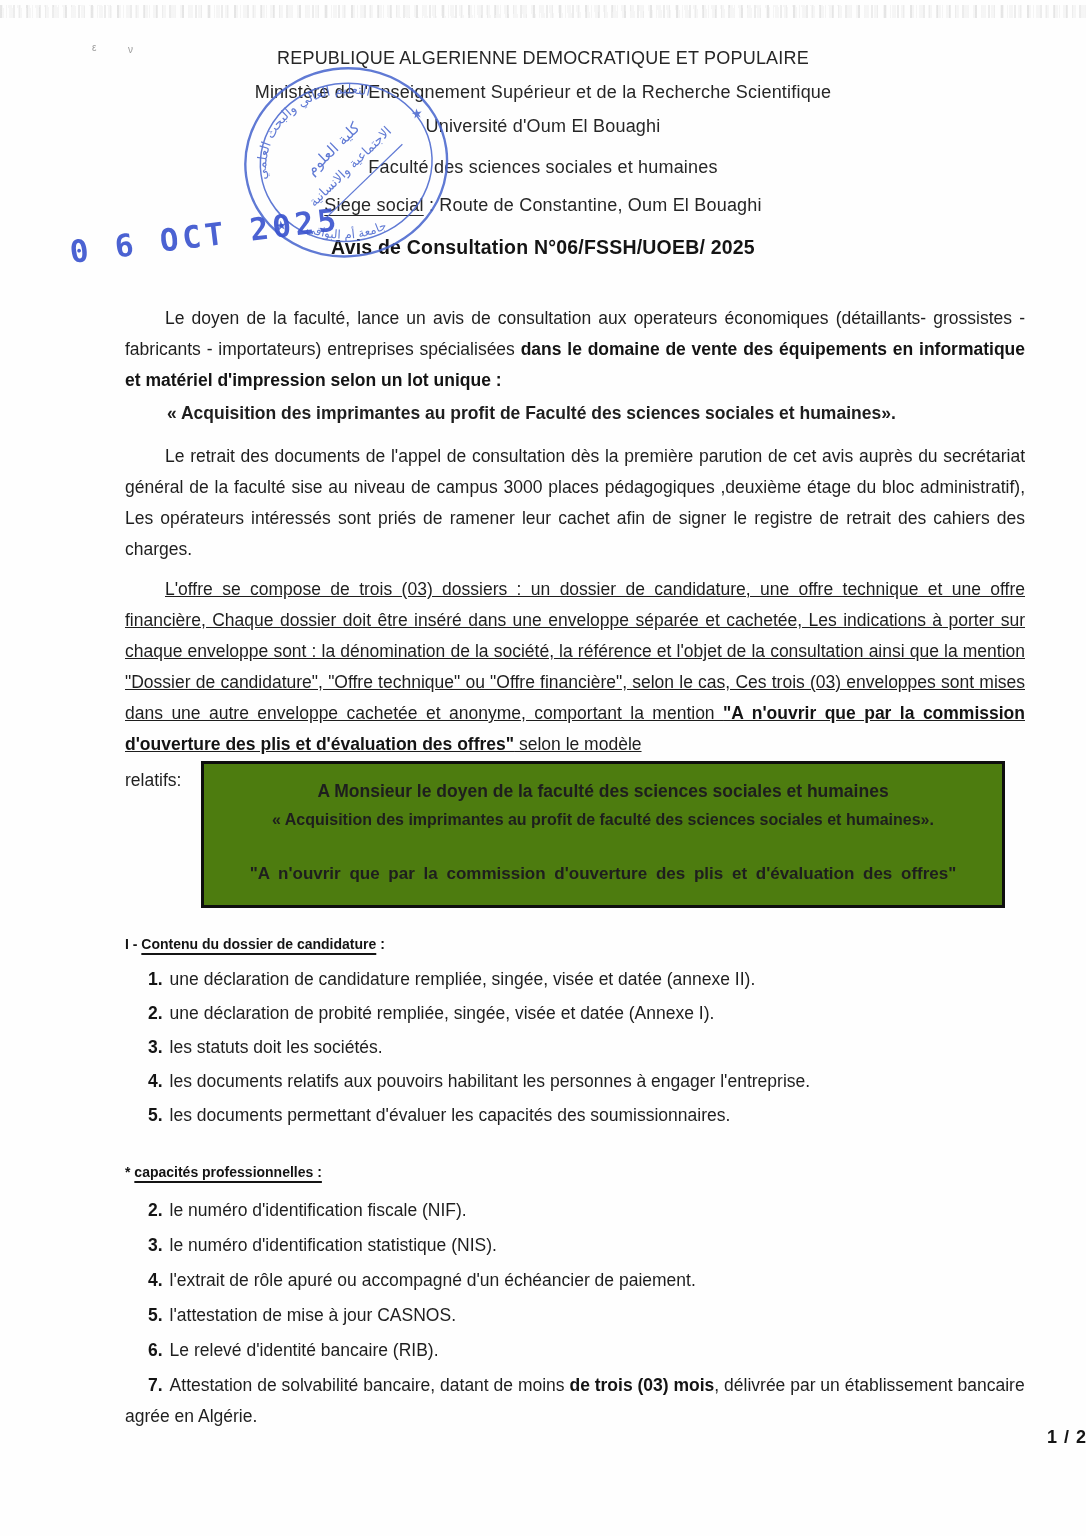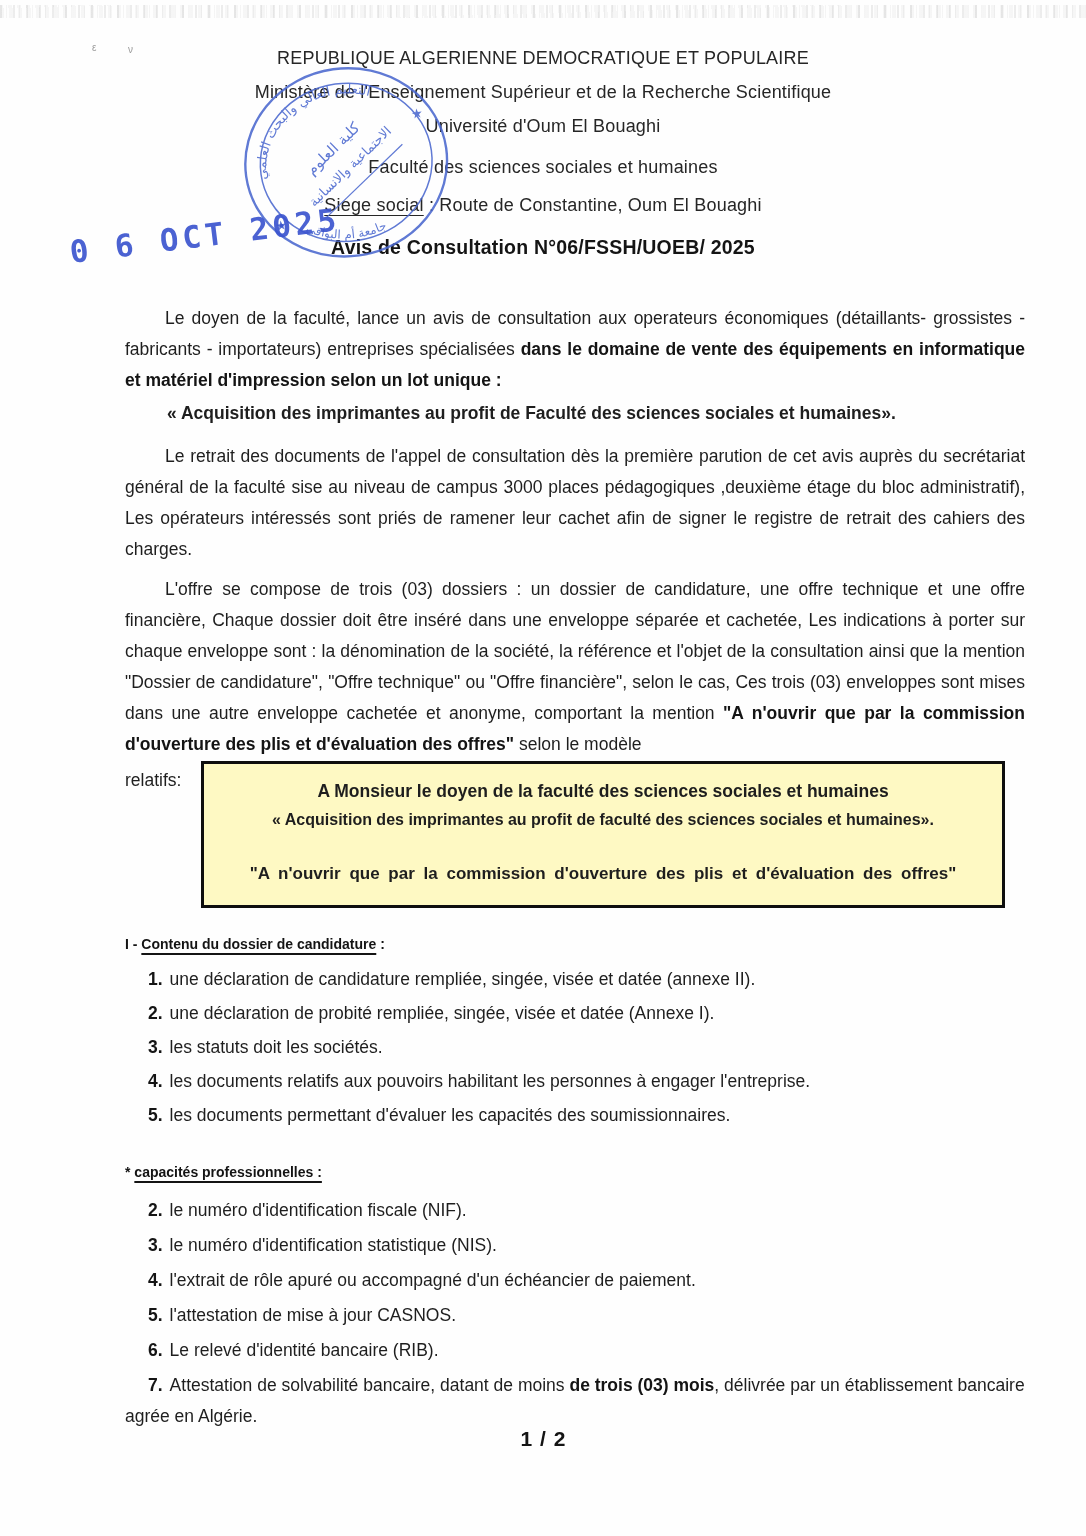--- a/index.html
+++ b/index.html
@@ -52,50 +52,50 @@
 
   
   .body{
     position:absolute;top:303px;left:125px;width:900px;
     font-size:17.5px;line-height:31px;color:#1e1e1e;
   }
   .para{margin:0;text-align:justify;}
   .indent{text-indent:40px;}
   .quote-line{margin:2px 0 12px 42px;font-weight:bold;text-align:left;}
   .p2{margin-top:11px;}
-  .p3{margin-top:9px;}
+  .p3{margin-top:9px;text-decoration:underline;}
   b{color:#141414;}
 
   .suivant-row{position:relative;margin-top:1px;}
   .suivant{position:absolute;left:0;top:4px;}
   .model-box{
     margin-left:76px;margin-right:20px;
     border:3px solid #0e0e0e;
     padding:13px 18px 17px 18px;
     text-align:center;
-    background:#fef9c3;
+    background:#4d7c0f;
   }
   .box-l1{font-weight:bold;font-size:17.5px;line-height:29px;}
   .box-l2{font-weight:bold;font-size:18.5px;line-height:31px;letter-spacing:.3px;}
   .box-l3{font-weight:bold;font-size:16px;line-height:28px;}
   .box-gap{height:26px;}
   .box-l4{font-weight:bold;font-size:17px;line-height:28px;word-spacing:4px;}
 
   .sec-heading{margin-top:21px;font-weight:bold;font-size:14px;color:#141414;}
   .sec-underline{text-decoration:underline;text-underline-offset:4px;text-decoration-thickness:2px;}
 
   .list{margin-top:4px;}
   .li{margin-top:3px;text-align:left;}
   .num{font-weight:bold;margin-left:23px;margin-right:7px;color:#141414;}
   .list2{margin-top:7px;}
   .li2{margin-top:4px;}
 
   .footer{
     position:absolute;top:1427px;left:0;width:100%;
-    text-align:center;font-weight:bold;font-size:21px;color:#141414;
+    text-align:right;font-weight:bold;font-size:18px;color:#141414;
     word-spacing:2px;
   }
 </style>
 </head>
 <body>
 
 <div class="page">
 
   <div class="noise-top"></div>
   <span class="speck" style="top:42px;left:92px;">ε</span>

